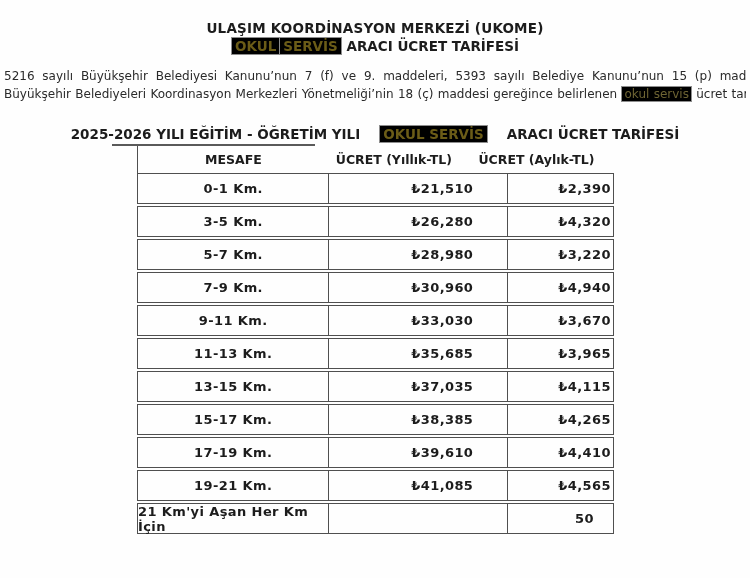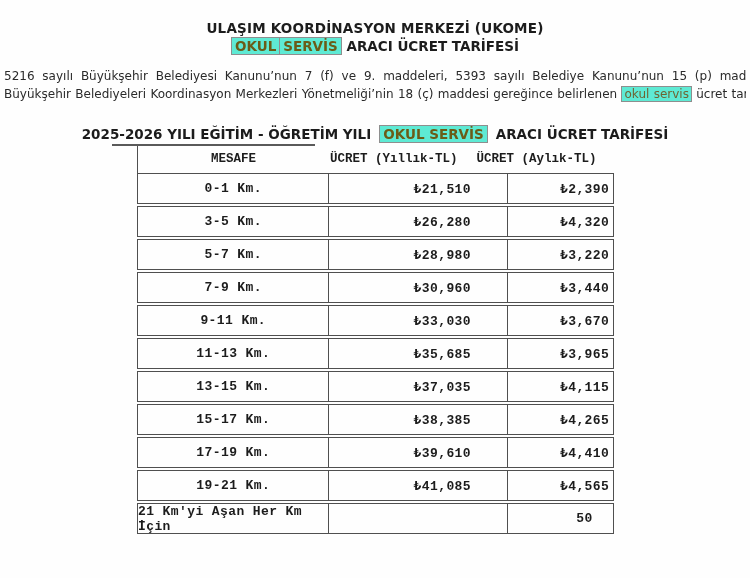--- a/index.html
+++ b/index.html
@@ -5,31 +5,31 @@
   html, body { margin: 0; padding: 0; }
   body {
     width: 750px; height: 578px; background: #fefefe;
     font-family: "DejaVu Sans", sans-serif; color: #1c1c1c;
     overflow: hidden;
   }
   .doc-header { text-align: center; padding-top: 20px; }
   .h1 { font-size: 13.5px; font-weight: bold; letter-spacing: 0.2px; }
   .h2 { font-size: 13.5px; font-weight: bold; margin-top: 2px; }
   .hl {
-    background: #5eead4; border: 1px solid #8e8e8e;
+    background: #000000; border: 1px solid #8e8e8e;
     padding: 0 3px; color: #6b5c17;
   }
   .h2 .hl + .hl { margin-left: -1px; }
   .para { margin: 14px 4px 0 4px; font-size: 12px; line-height: 17.5px; color: #2a2a2a; }
   .pline1 { white-space: nowrap; word-spacing: 4px; overflow: hidden; }
   .pline2 { white-space: nowrap; word-spacing: 0.5px; overflow: hidden; }
   .para .hl { padding: 0 2px; color: #6e6433; }
   .table-title { text-align: center; margin-top: 23px; font-size: 13.5px; font-weight: bold; }
-  .table-title .hl { margin: 0 8px; }
-  .fare-table { width: 477px; margin: 3px 0 8px 137px; font-weight: bold; font-family: Liberation Mono, monospace; }
+  .table-title .hl { margin: 0 19px; }
+  .fare-table { width: 477px; margin: 3px 0 8px 137px; font-weight: bold; }
   .thead {
     position: relative; display: flex; height: 28px;
     border-left: 1.5px solid #4f4f4f; font-size: 12.5px;
   }
   
   .thead::before {
     content: ""; position: absolute; left: -26px; top: -1px;
     width: 203px; height: 1.5px; background: #5a5a5a;
   }
   .hcell { display: flex; align-items: center; justify-content: center; }
@@ -88,21 +88,21 @@
 
   <div class="trow">
     <div class="cell c1">5-7 Km.</div>
     <div class="cell c2">₺28,980</div>
     <div class="cell c3">₺3,220</div>
   </div>
 
   <div class="trow">
     <div class="cell c1">7-9 Km.</div>
     <div class="cell c2">₺30,960</div>
-    <div class="cell c3">₺3,440</div>
+    <div class="cell c3">₺4,940</div>
   </div>
 
   <div class="trow">
     <div class="cell c1">9-11 Km.</div>
     <div class="cell c2">₺33,030</div>
     <div class="cell c3">₺3,670</div>
   </div>
 
   <div class="trow">
     <div class="cell c1">11-13 Km.</div>

